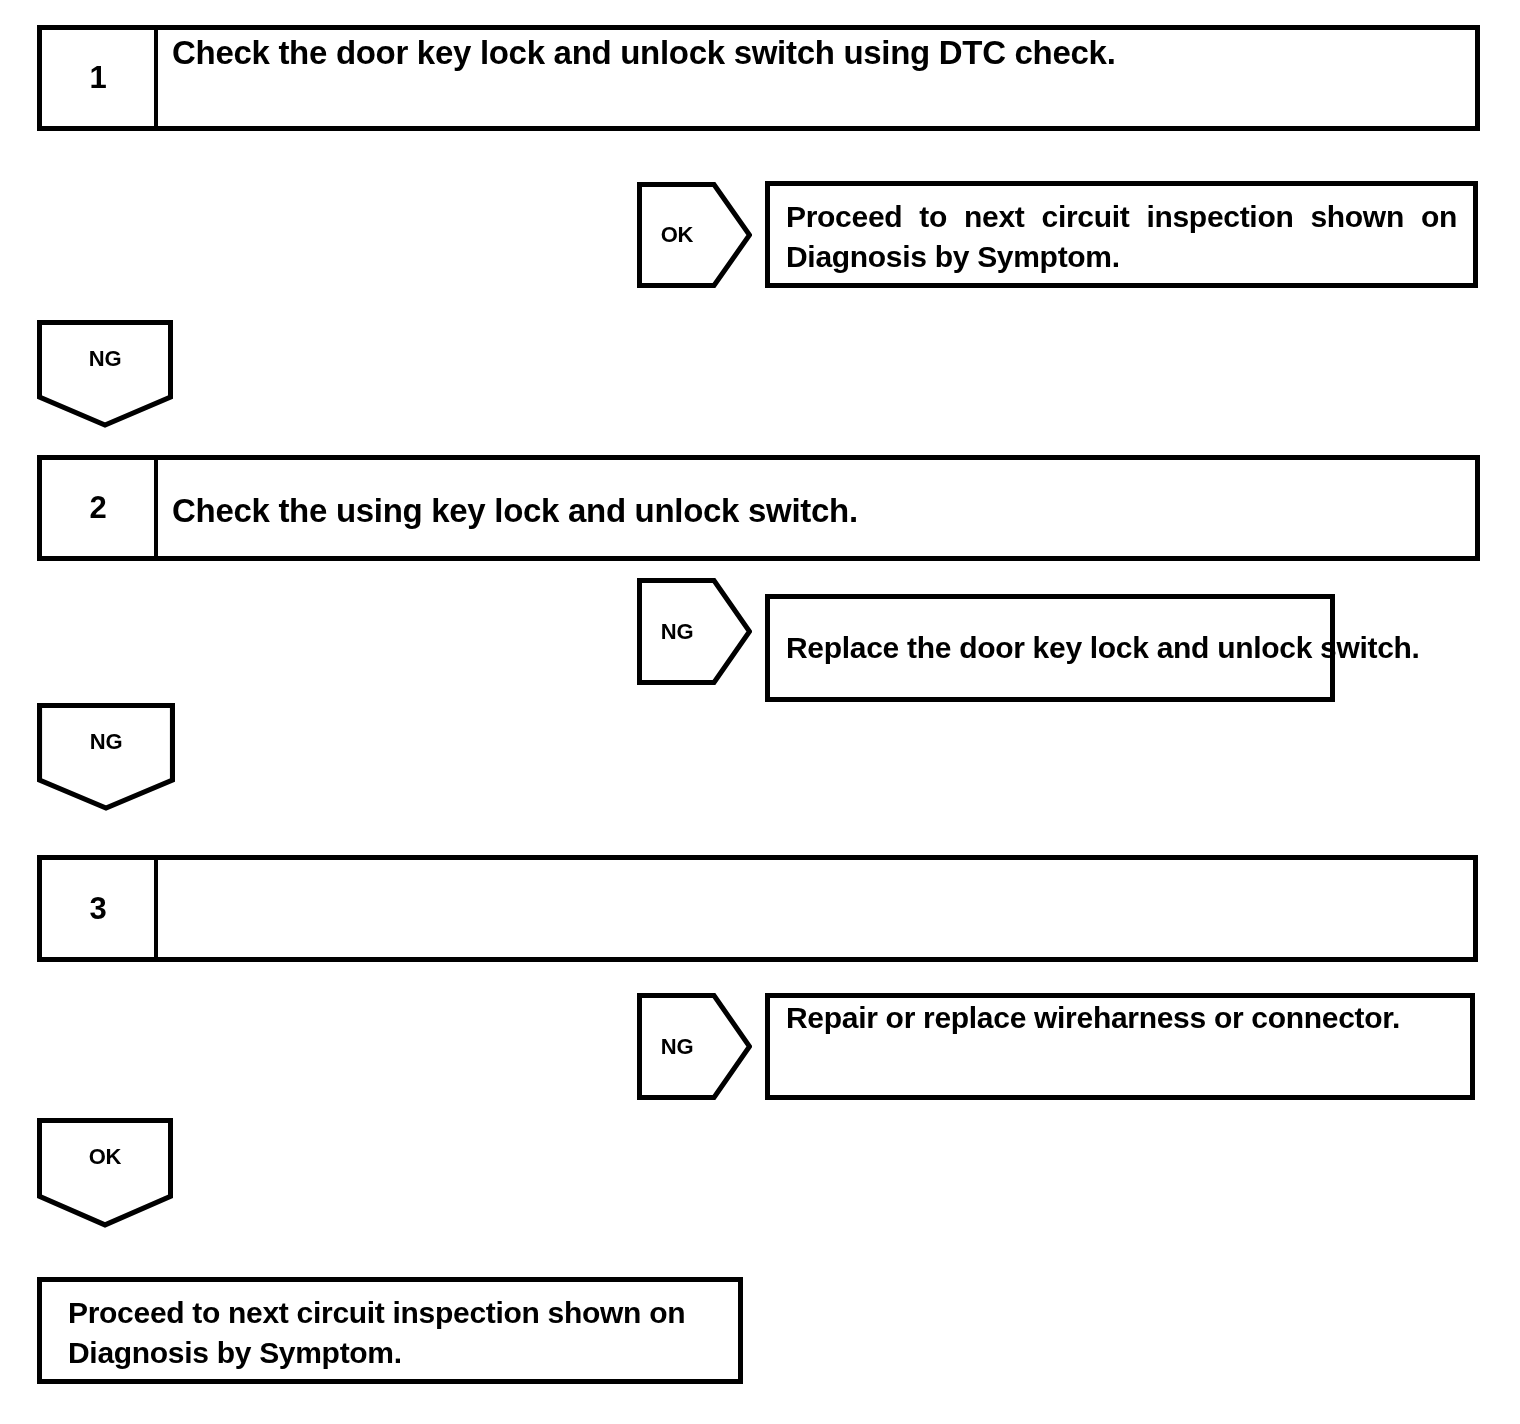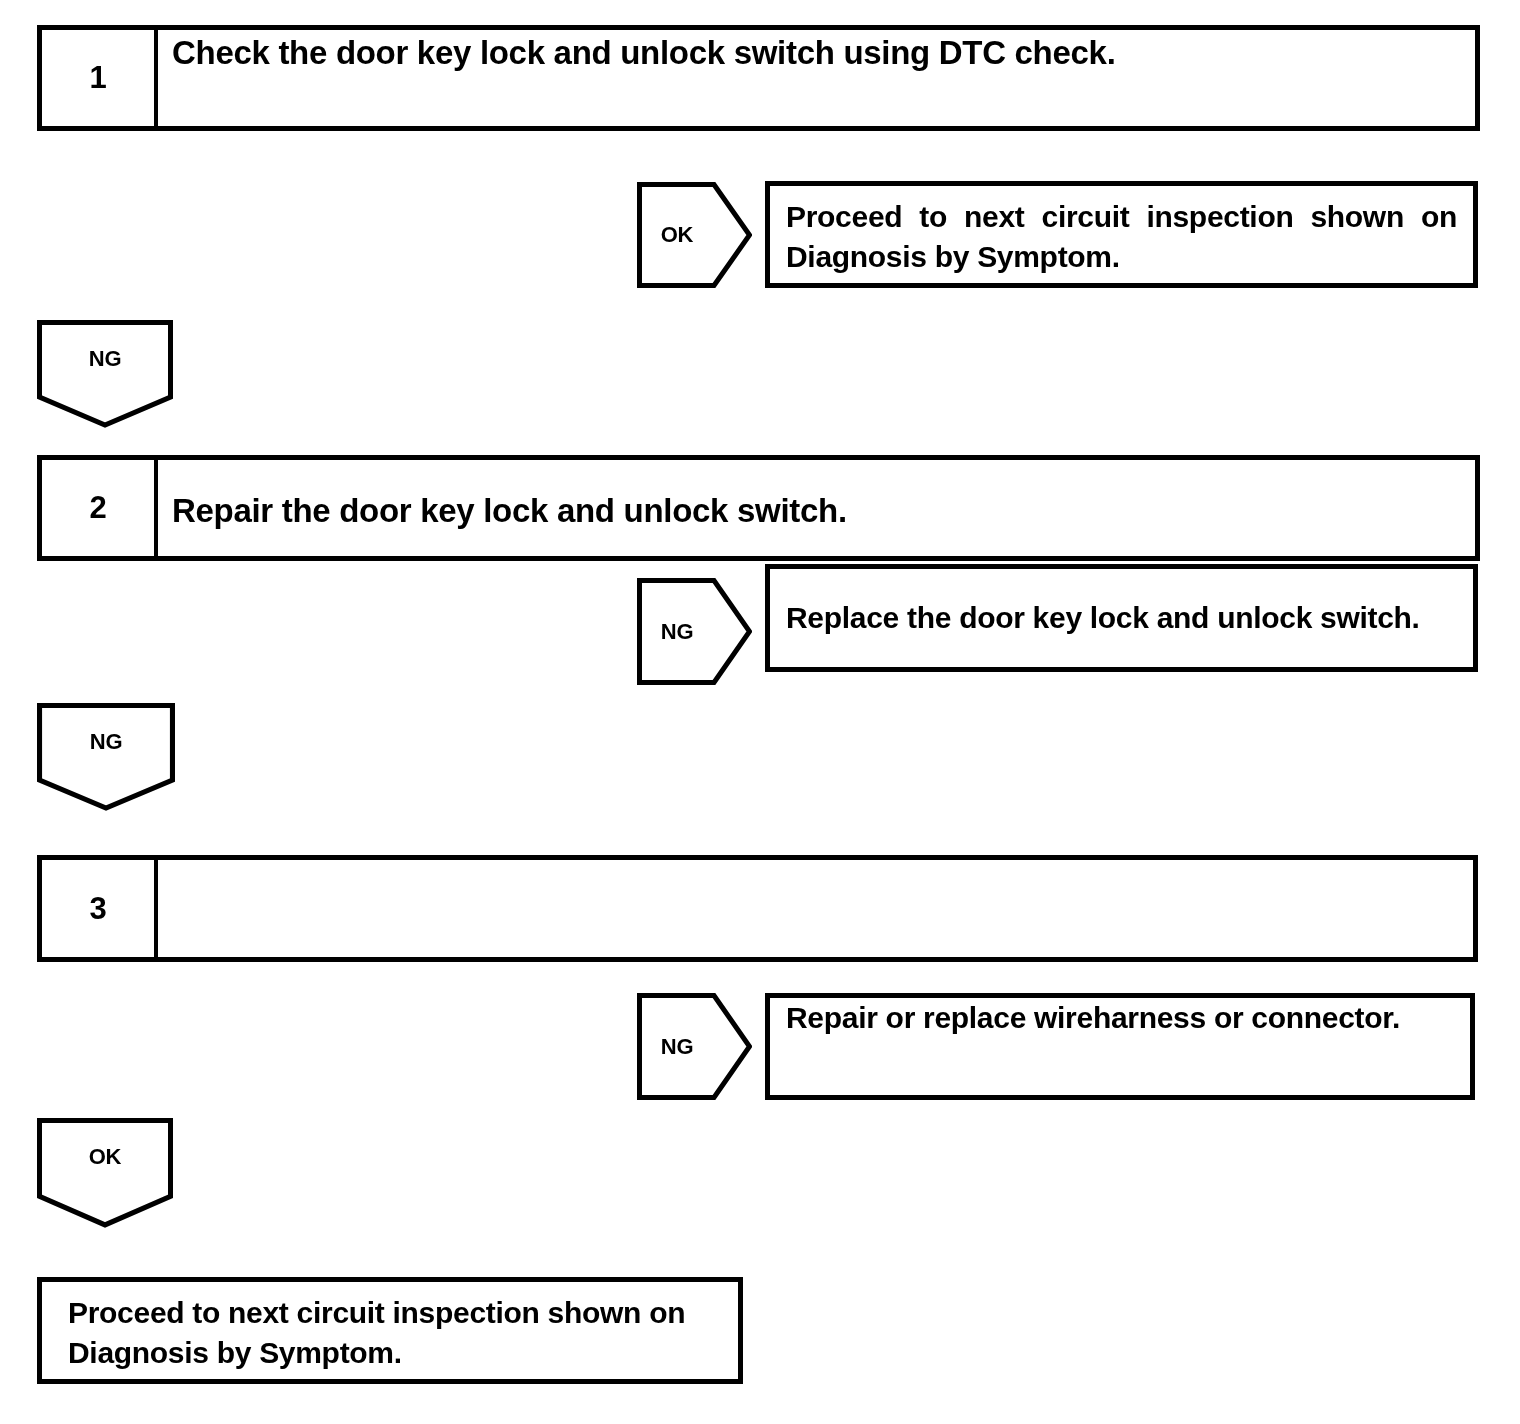--- a/index.html
+++ b/index.html
@@ -102,31 +102,31 @@
   <div class="pent pent-down" style="left:37px; top:320px; width:136px; height:108px;">
     <svg width="136" height="108" viewBox="0 0 136 108" preserveAspectRatio="none">
       <polygon points="2.5,2.5 133.5,2.5 133.5,77 68,105 2.5,77" fill="#ffffff" stroke="#000000" stroke-width="5" stroke-linejoin="miter"></polygon>
     </svg>
     <span class="lbl">NG</span>
   </div>
 
   <div class="box stepbox" style="left:37px; top:455px; width:1443px; height:106px;">
     <div class="num">2</div>
     <div class="body v-center">
-      <div class="line">Repair the door key lock and unlock switch.</div>
+      <div class="line">Check the using key lock and unlock switch.</div>
     </div>
   </div>
 
   <div class="pent pent-right" style="left:637px; top:578px; width:115px; height:107px;">
     <svg width="115" height="107" viewBox="0 0 115 106" preserveAspectRatio="none">
       <polygon points="2.5,2.5 77,2.5 112.5,53 77,103.5 2.5,103.5" fill="#ffffff" stroke="#000000" stroke-width="5" stroke-linejoin="miter"></polygon>
     </svg>
     <span class="lbl">NG</span>
   </div>
-  <div class="box resultbox v-center" style="left:765px; top:564px; width:713px; height:108px; justify-content:center;">
+  <div class="box resultbox v-center" style="left:765px; top:594px; width:570px; height:108px; justify-content:center;">
     <div class="line">Replace the door key lock and unlock switch.</div>
   </div>
 
   <div class="pent pent-down" style="left:37px; top:703px; width:138px; height:108px;">
     <svg width="138" height="108" viewBox="0 0 136 108" preserveAspectRatio="none">
       <polygon points="2.5,2.5 133.5,2.5 133.5,77 68,105 2.5,77" fill="#ffffff" stroke="#000000" stroke-width="5" stroke-linejoin="miter"></polygon>
     </svg>
     <span class="lbl">NG</span>
   </div>
 

